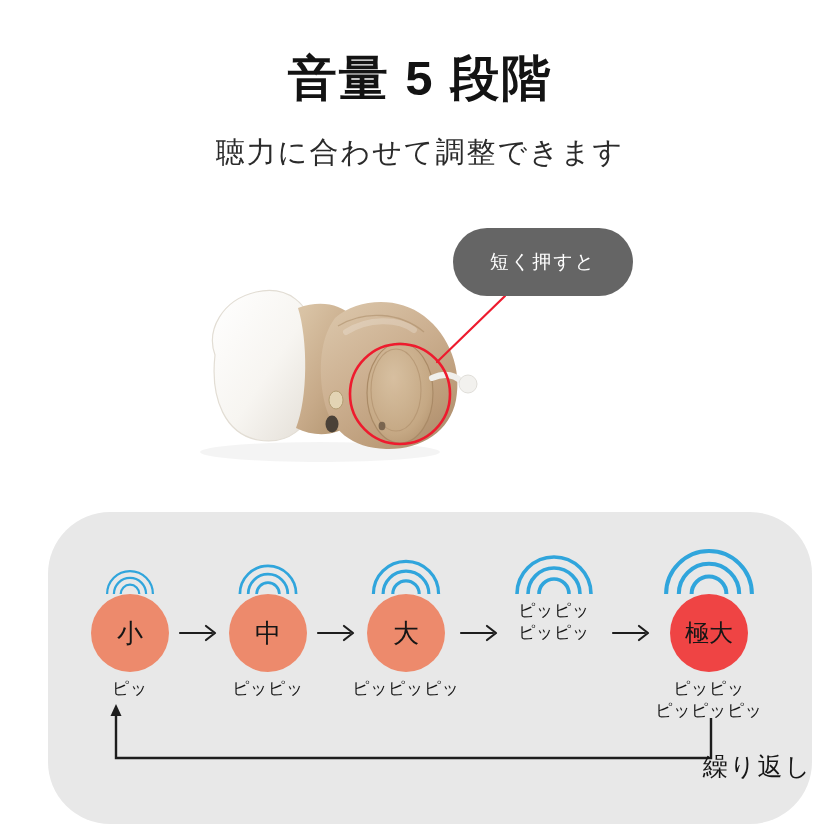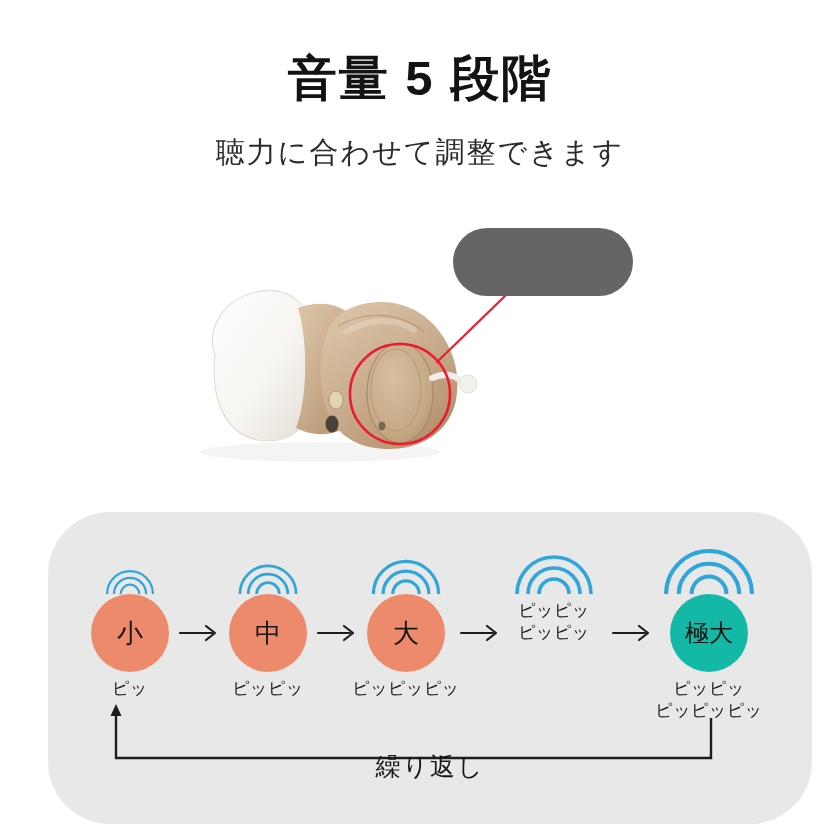--- a/index.html
+++ b/index.html
@@ -157,21 +157,21 @@
     width: 764px;
     height: 100px;
   }
   .loop svg { display: block; }
 
   .loop-label {
     position: absolute;
     left: 0;
     top: 238px;
     width: 764px;
-    text-align: center;
+    text-align: right;
     font-size: 25px;
     color: #161616;
     letter-spacing: 2px;
     white-space: nowrap;
   }
 </style>
 </head>
 <body>
 
 <div id="page">
@@ -242,20 +242,21 @@
       <path d="M 432 178 C 446 172, 456 176, 462 182" fill="none" stroke="#f0efec" stroke-width="6" stroke-linecap="round"></path>
       <circle cx="468" cy="184" r="9" fill="#f2f1ee" stroke="#e0ded9" stroke-width="1"></circle>
 
       <circle cx="400" cy="194" r="50" fill="none" stroke="#ee1b2e" stroke-width="2.6"></circle>
 
       <line x1="437" y1="162" x2="505" y2="96" stroke="#ee1b2e" stroke-width="2.2" stroke-linecap="round"></line>
     </svg>
   </div>
 
   <div class="callout-bubble">
+    <span class="bline">短く押すと</span>
   </div>
 
   <div class="volume-panel">
     <div class="steps-row" id="steps-row">
         <div class="step" style="left: 17px;">
           <div class="waves">
             <svg width="130" height="52" viewBox="0 0 130 52">
               <path d="M 55.7 52 A 9.3 9.3 0 0 1 74.3 52" fill="none" stroke="#30A5DC" stroke-width="2.23" stroke-linecap="round"></path>
               <path d="M 48.9 52 A 16.1 16.1 0 0 1 81.1 52" fill="none" stroke="#30A5DC" stroke-width="2.23" stroke-linecap="round"></path>
               <path d="M 42.1 52 A 22.9 22.9 0 0 1 87.9 52" fill="none" stroke="#30A5DC" stroke-width="2.23" stroke-linecap="round"></path>
@@ -322,21 +323,21 @@
           </svg>
         </div>
         <div class="step" style="left: 596px;">
           <div class="waves">
             <svg width="130" height="52" viewBox="0 0 130 52">
               <path d="M 47.6 52 A 17.4 17.4 0 0 1 82.4 52" fill="none" stroke="#30A5DC" stroke-width="4.03" stroke-linecap="round"></path>
               <path d="M 34.8 52 A 30.2 30.2 0 0 1 95.2 52" fill="none" stroke="#30A5DC" stroke-width="4.03" stroke-linecap="round"></path>
               <path d="M 22.1 52 A 42.9 42.9 0 0 1 107.9 52" fill="none" stroke="#30A5DC" stroke-width="4.03" stroke-linecap="round"></path>
             </svg>
           </div>
-          <div class="bubble-circle two-char" style="background: #14b8a6;">極大</div>
+          <div class="bubble-circle two-char" style="background: #ef4444;">極大</div>
           <div class="beep">ピッピッ</div>
           <div class="beep" style="margin-top: 0px;">ピッピッピッ</div>
         </div>
       </div>
 
     <div class="loop">
       <svg width="764" height="100" viewBox="0 0 764 100">
         <path d="M 68 14 L 68 60 L 663 60 L 663 20" fill="none" stroke="#1d1d1d" stroke-width="2.4"></path>
         <path d="M 68 6 L 62.5 18 L 73.5 18 Z" fill="#1d1d1d"></path>
       </svg>

